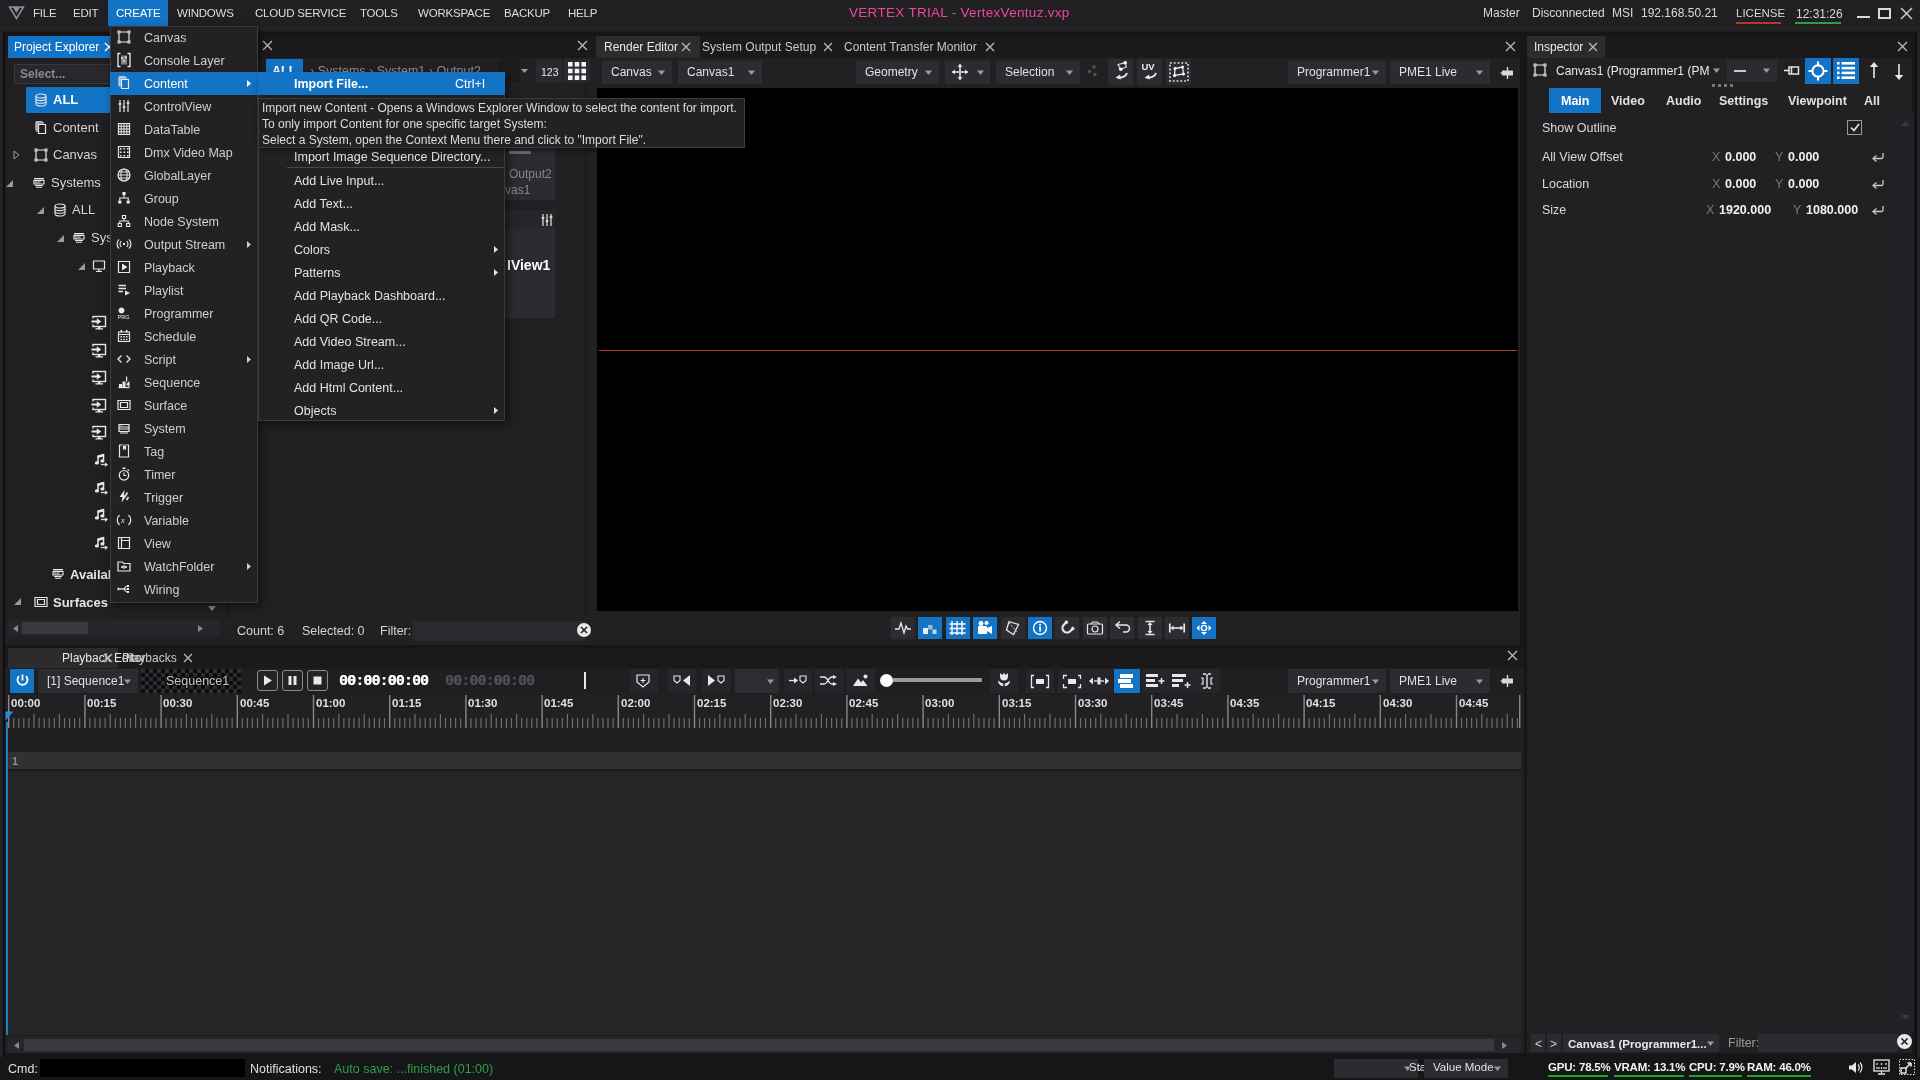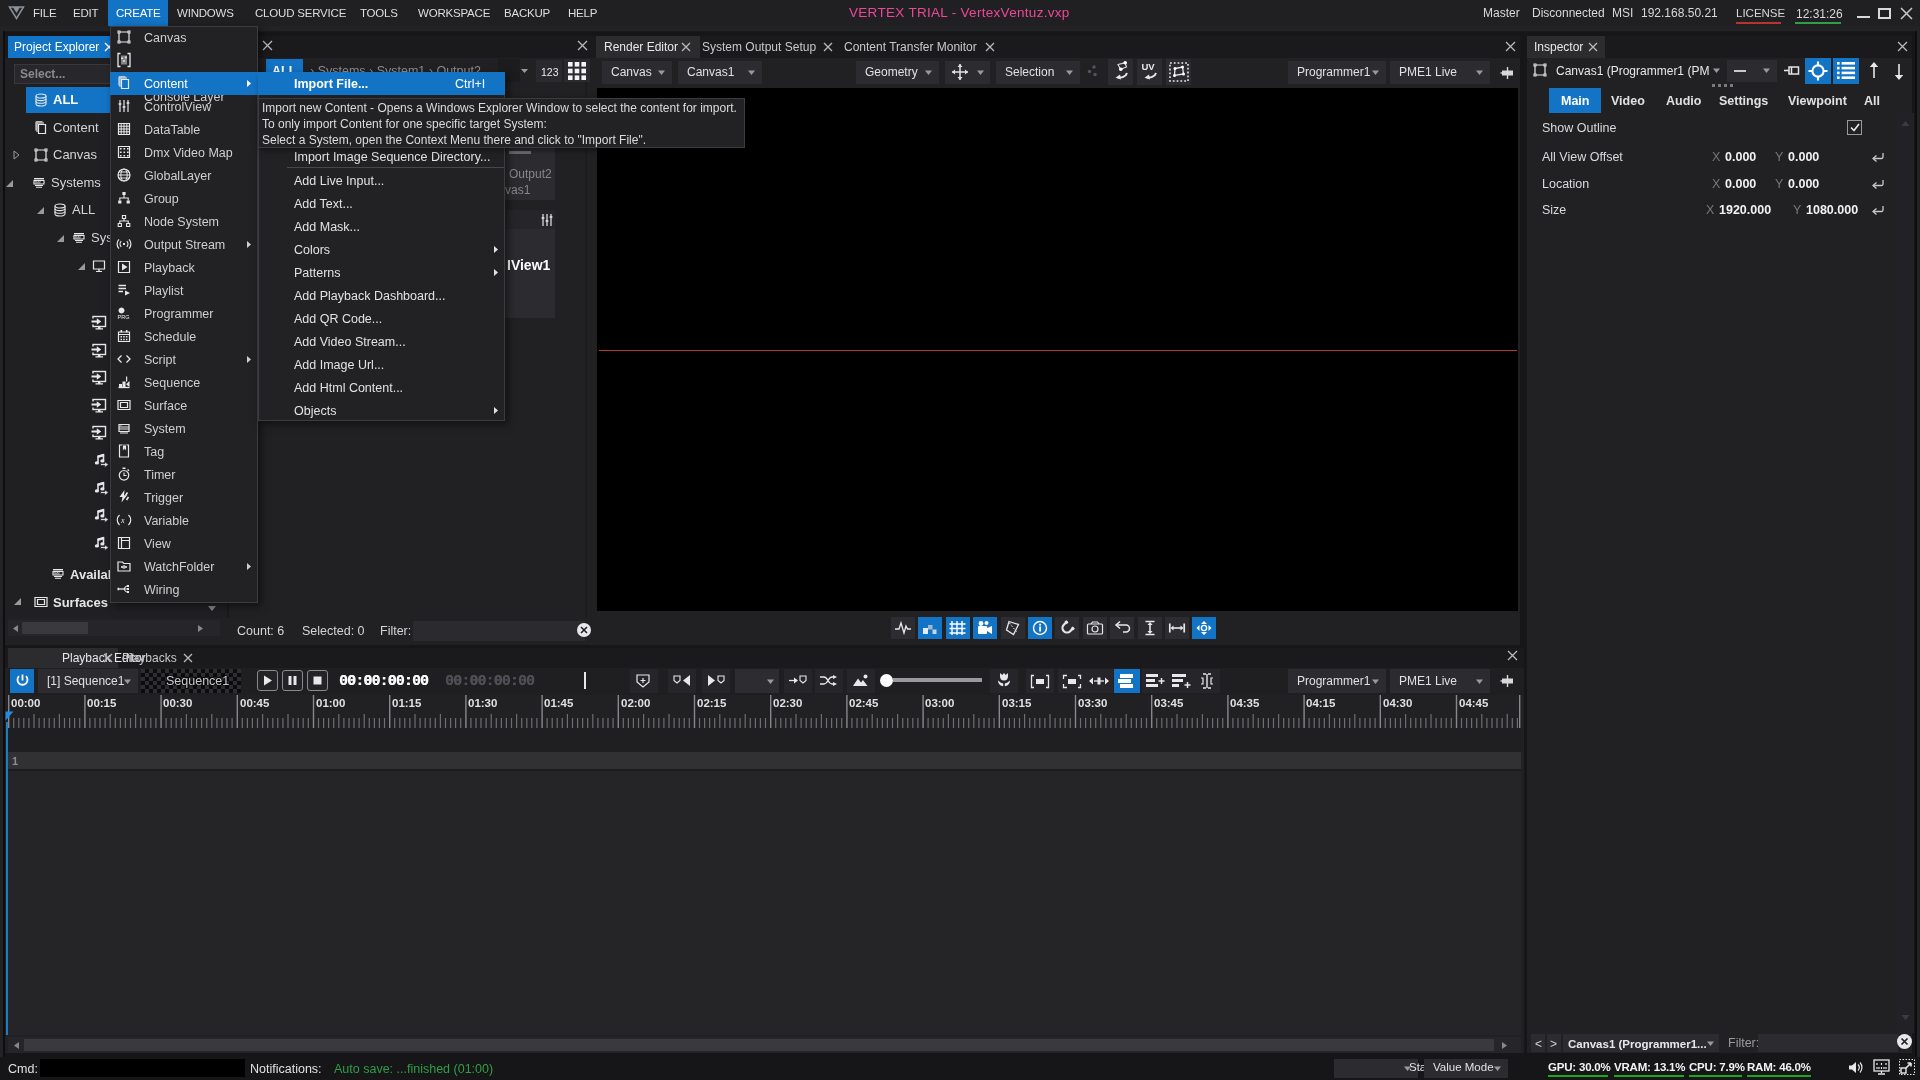--- a/index.html
+++ b/index.html
@@ -1027,21 +1027,21 @@
     <div style="position:absolute;left:1334px;top:1059px;width:84px;height:19px;background:#2c2c30;"></div>
     <div style="position:absolute;left:1409px;top:1061px;white-space:nowrap;font-size:11.5px;color:#e0e0e2;font-weight:normal;">Standard</div>
     <svg style="position:absolute;left:1403px;top:1066px;" width="9" height="6" viewBox="0 0 9 6" fill="none">
       <path d="M1 0.5 L4.5 5 L8 0.5 Z" fill="#9a9a9e"></path>
     </svg>
     <div style="position:absolute;left:1424px;top:1059px;width:84px;height:19px;background:#2c2c30;"></div>
     <div style="position:absolute;left:1433px;top:1061px;white-space:nowrap;font-size:11.5px;color:#e0e0e2;font-weight:normal;">Value Mode</div>
     <svg style="position:absolute;left:1493px;top:1066px;" width="9" height="6" viewBox="0 0 9 6" fill="none">
       <path d="M1 0.5 L4.5 5 L8 0.5 Z" fill="#9a9a9e"></path>
     </svg>
-    <div style="position:absolute;left:1548px;top:1061px;white-space:nowrap;font-size:11.5px;color:#f2f2f4;font-weight:bold;letter-spacing:-0.2px;">GPU: 30.0%</div>
+    <div style="position:absolute;left:1548px;top:1061px;white-space:nowrap;font-size:11.5px;color:#f2f2f4;font-weight:bold;letter-spacing:-0.2px;">GPU: 78.5%</div>
     <div style="position:absolute;left:1548px;top:1075px;width:60px;height:2px;background:#17a81c;"></div>
     <div style="position:absolute;left:1614px;top:1061px;white-space:nowrap;font-size:11.5px;color:#f2f2f4;font-weight:bold;letter-spacing:-0.2px;">VRAM: 13.1%</div>
     <div style="position:absolute;left:1614px;top:1075px;width:70px;height:2px;background:#17a81c;"></div>
     <div style="position:absolute;left:1689px;top:1061px;white-space:nowrap;font-size:11.5px;color:#f2f2f4;font-weight:bold;letter-spacing:-0.2px;">CPU: 7.9%</div>
     <div style="position:absolute;left:1689px;top:1075px;width:53px;height:2px;background:#17a81c;"></div>
     <div style="position:absolute;left:1747px;top:1061px;white-space:nowrap;font-size:11.5px;color:#f2f2f4;font-weight:bold;letter-spacing:-0.2px;">RAM: 46.0%</div>
     <div style="position:absolute;left:1747px;top:1075px;width:64px;height:2px;background:#17a81c;"></div>
     <svg style="position:absolute;left:1848px;top:1061px;" width="15" height="13" viewBox="0 0 15 13" fill="none">
       <path d="M1 4.5 h3 L8 1 V12 L4 8.5 H1 Z" fill="#e8e8ea"></path>
       <path d="M10 3.5 a4.5 4.5 0 0 1 0 6 M12 1.5 a7.5 7.5 0 0 1 0 10" stroke="#e8e8ea" stroke-width="1.2" fill="none"></path>
@@ -1061,21 +1061,21 @@
       <path d="M3 3 H13 V13 H3 Z" stroke="#e8e8e8" stroke-width="1.2" fill="none"></path>
       <path d="M1.5 1.5h3v3h-3z M11.5 1.5h3v3h-3z M1.5 11.5h3v3h-3z M11.5 11.5h3v3h-3z" fill="#e8e8e8"></path>
       <path d="M2.6 2.6h0.9v0.9h-0.9z M12.6 2.6h0.9v0.9h-0.9z M2.6 12.6h0.9v0.9h-0.9z M12.6 12.6h0.9v0.9h-0.9z" fill="#232327"></path>
     </svg>
     <div style="position:absolute;left:144px;top:31px;white-space:nowrap;font-size:12.5px;color:#cfcfd2;">Canvas</div>
     <svg style="position:absolute;left:116px;top:52px;" width="17" height="17" viewBox="0 0 17 17" fill="none">
       <path d="M4.5 1.5 H2 V14.5 H4.5 M11.5 1.5 H14 V14.5 H11.5" stroke="#e8e8e8" stroke-width="1.3" fill="none"></path>
       <path d="M6 3.5 V12.5 M8 3.5 V12.5 M10 3.5 V12.5" stroke="#e8e8e8" stroke-width="1.0" fill="none"></path>
       <path d="M5.1 5.4h1.8v1.6H5.1z M7.1 8.2h1.8v1.6H7.1z M9.1 4.6h1.8v1.6H9.1z" fill="#e8e8e8"></path>
     </svg>
-    <div style="position:absolute;left:144px;top:54px;white-space:nowrap;font-size:12.5px;color:#cfcfd2;margin-top:36px;">Console Layer</div>
+    <div style="position:absolute;left:144px;top:54px;white-space:nowrap;font-size:12.5px;color:#cfcfd2;">Console Layer</div>
     <div style="position:absolute;left:110px;top:72px;width:148px;height:23px;background:#1374c6;"></div>
     <svg style="position:absolute;left:116px;top:75px;" width="17" height="17" viewBox="0 0 17 17" fill="none">
       <path d="M5.5 4.5 H12.5 V13.5 H5.5 Z" stroke="#e8e8e8" stroke-width="1.2" fill="none"></path>
       <path d="M4 3 H11" stroke="#e8e8e8" stroke-width="1.1" fill="none"></path>
       <path d="M3 1.8 H9.5" stroke="#e8e8e8" stroke-width="1.1" fill="none"></path>
       <path d="M4 3 V12" stroke="#e8e8e8" stroke-width="1.1" fill="none"></path>
       <path d="M3 1.8 V10.5" stroke="#e8e8e8" stroke-width="1.1" fill="none"></path>
     </svg>
     <div style="position:absolute;left:144px;top:77px;white-space:nowrap;font-size:12.5px;color:#fff;">Content</div>
     <svg style="position:absolute;left:246px;top:79px;" width="6" height="9" viewBox="0 0 6 9" fill="none">

